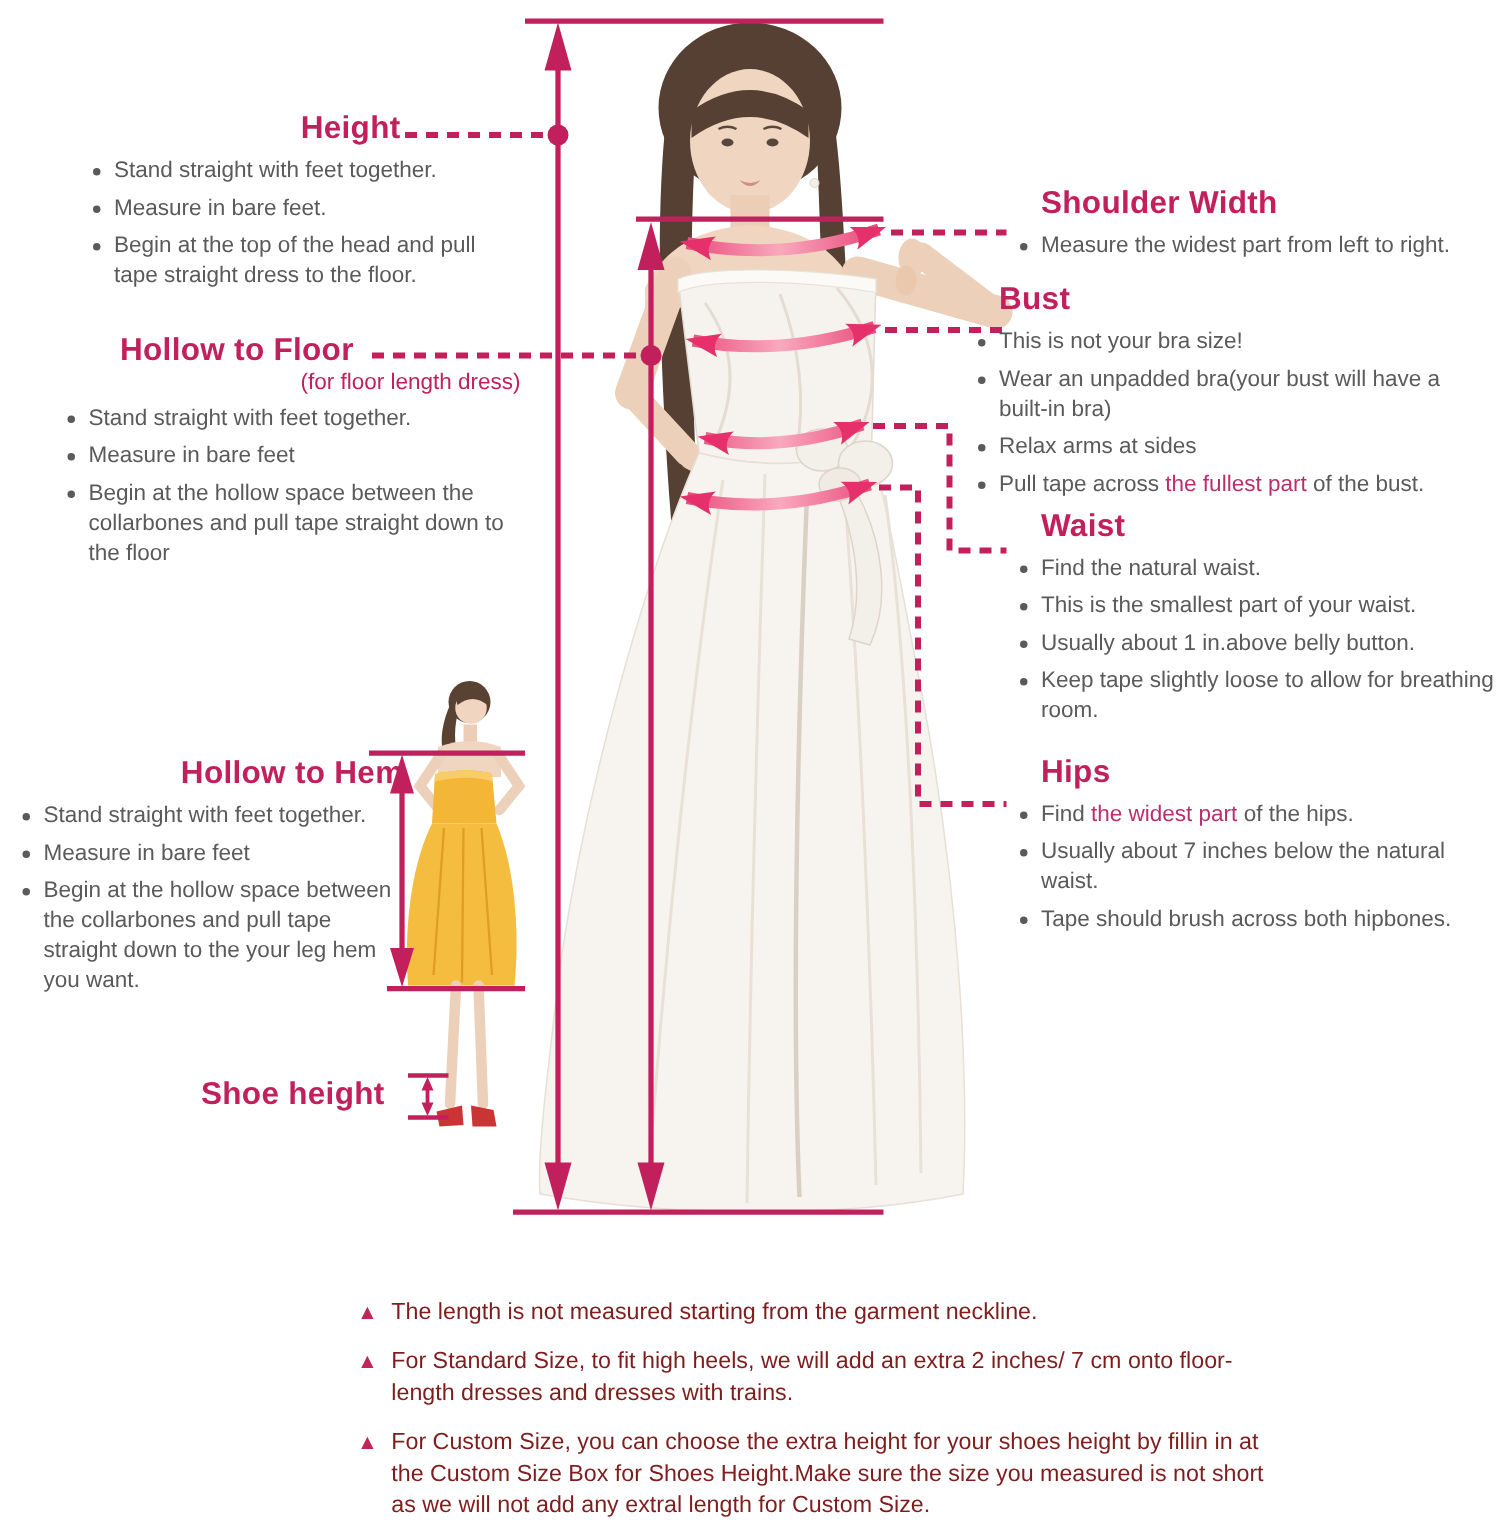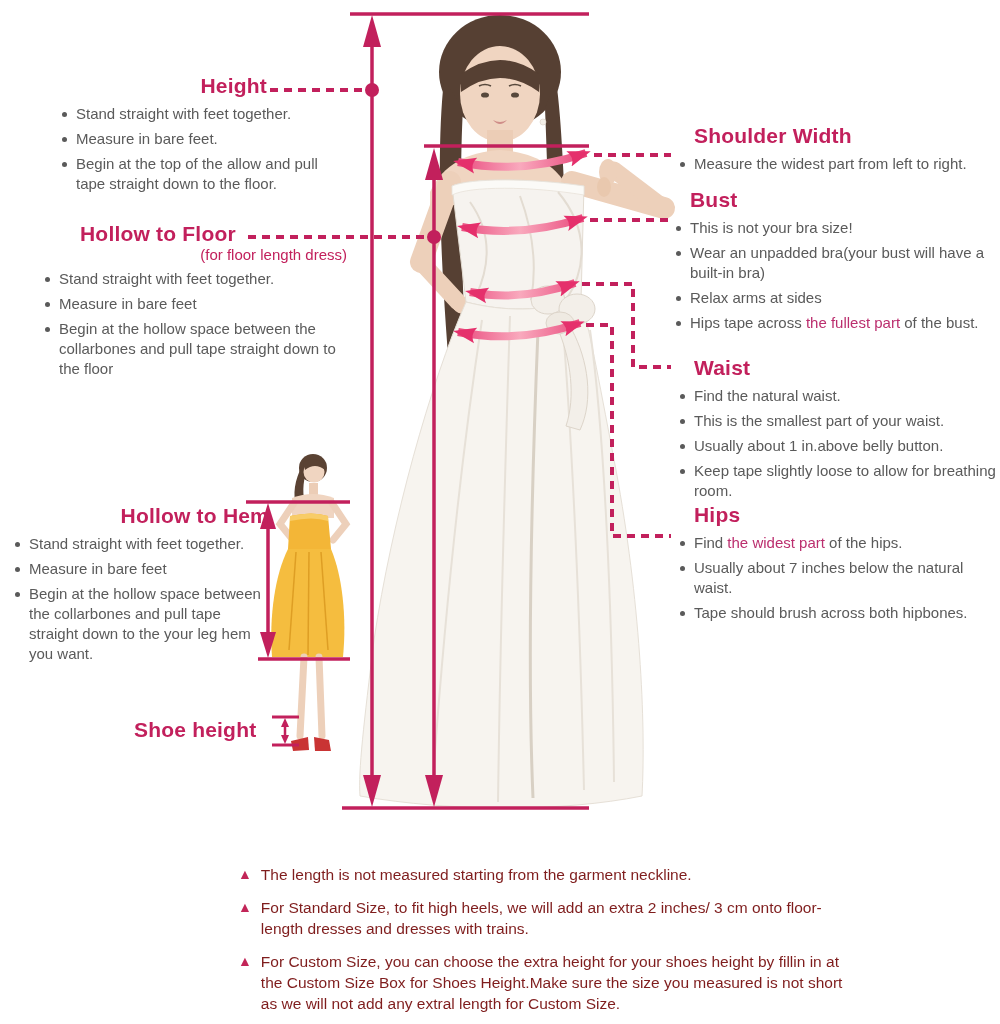--- a/index.html
+++ b/index.html
@@ -20,22 +20,22 @@
   .sec-height{left:62px;top:74px;width:285px;}
   .sec-height .h1{width:205px;text-align:right;}
   .sec-hfloor{left:45px;top:222px;width:302px;}
   .sec-hfloor .h1{margin-left:35px;}
   .sec-hfloor .sub{margin-left:52px;}
   .sec-hhem{left:15px;top:504px;width:254px;}
   .sec-hhem .h1{margin-left:25px;text-align:right;}
   .sec-shoe{left:134px;top:718px;}
   
   .sec-shoulder{left:680px;top:124px;width:318px;}
-  .sec-bust{left:676px;top:188px;width:316px;}
-  .sec-waist{left:680px;top:356px;width:316px;}
+  .sec-bust{left:652px;top:188px;width:316px;}
+  .sec-waist{left:680px;top:339px;width:316px;}
   .sec-hips{left:680px;top:503px;width:322px;}
   .sec-shoulder .h1,.sec-bust .h1,.sec-waist .h1,.sec-hips .h1{margin-left:14px;}
   
   .notes{position:absolute;left:238px;top:864px;width:618px;z-index:2;}
   .note-row{display:flex;margin-bottom:12px;}
   .tri{flex:0 0 auto;font-size:14px;line-height:21px;color:#c22558;margin-right:9px;}
   .ntxt{font-size:15.5px;line-height:21px;color:#7f1d1d;}
 </style>
 </head>
 <body>
@@ -199,21 +199,21 @@
       <li>
         <span class="dot"></span>
         <span class="btxt"><span>Stand straight with feet together.</span></span>
       </li>
       <li>
         <span class="dot"></span>
         <span class="btxt"><span>Measure in bare feet.</span></span>
       </li>
       <li>
         <span class="dot"></span>
-        <span class="btxt"><span>Begin at the top of the allow and pull tape straight down to the floor.</span></span>
+        <span class="btxt"><span>Begin at the top of the head and pull tape straight dress to the floor.</span></span>
       </li>
     </ul>
 </div>
 
 <div class="sec sec-hfloor">
   <div class="h1">Hollow to Floor</div>
   <div class="sub">(for floor length dress)</div>
   <ul class="blist">
       <li>
         <span class="dot"></span>
@@ -272,21 +272,21 @@
       <li>
         <span class="dot"></span>
         <span class="btxt"><span>Wear an unpadded bra(your bust will have a built-in bra)</span></span>
       </li>
       <li>
         <span class="dot"></span>
         <span class="btxt"><span>Relax arms at sides</span></span>
       </li>
       <li>
         <span class="dot"></span>
-        <span class="btxt"><span>Hips tape across </span><span class="hl">the fullest part</span><span> of the bust.</span></span>
+        <span class="btxt"><span>Pull tape across </span><span class="hl">the fullest part</span><span> of the bust.</span></span>
       </li>
     </ul>
 </div>
 
 <div class="sec sec-waist">
   <div class="h1">Waist</div>
   <ul class="blist">
       <li>
         <span class="dot"></span>
         <span class="btxt"><span>Find the natural waist.</span></span>
@@ -324,19 +324,19 @@
     </ul>
 </div>
 
 <div class="notes">
     <div class="note-row">
       <span class="tri">▲</span>
       <span class="ntxt">The length is not measured starting from the garment neckline.</span>
     </div>
     <div class="note-row">
       <span class="tri">▲</span>
-      <span class="ntxt">For Standard Size, to fit high heels, we will add an extra 2 inches/ 3  cm onto floor-length dresses and dresses with trains.</span>
+      <span class="ntxt">For Standard Size, to fit high heels, we will add an extra 2 inches/ 7  cm onto floor-length dresses and dresses with trains.</span>
     </div>
     <div class="note-row">
       <span class="tri">▲</span>
       <span class="ntxt">For Custom Size, you can choose the extra height for your shoes height by fillin in at the Custom Size Box for Shoes Height.Make sure the size you measured is not short as we will not add any extral length for Custom Size.</span>
     </div>
   </div>
 
 </body></html>

